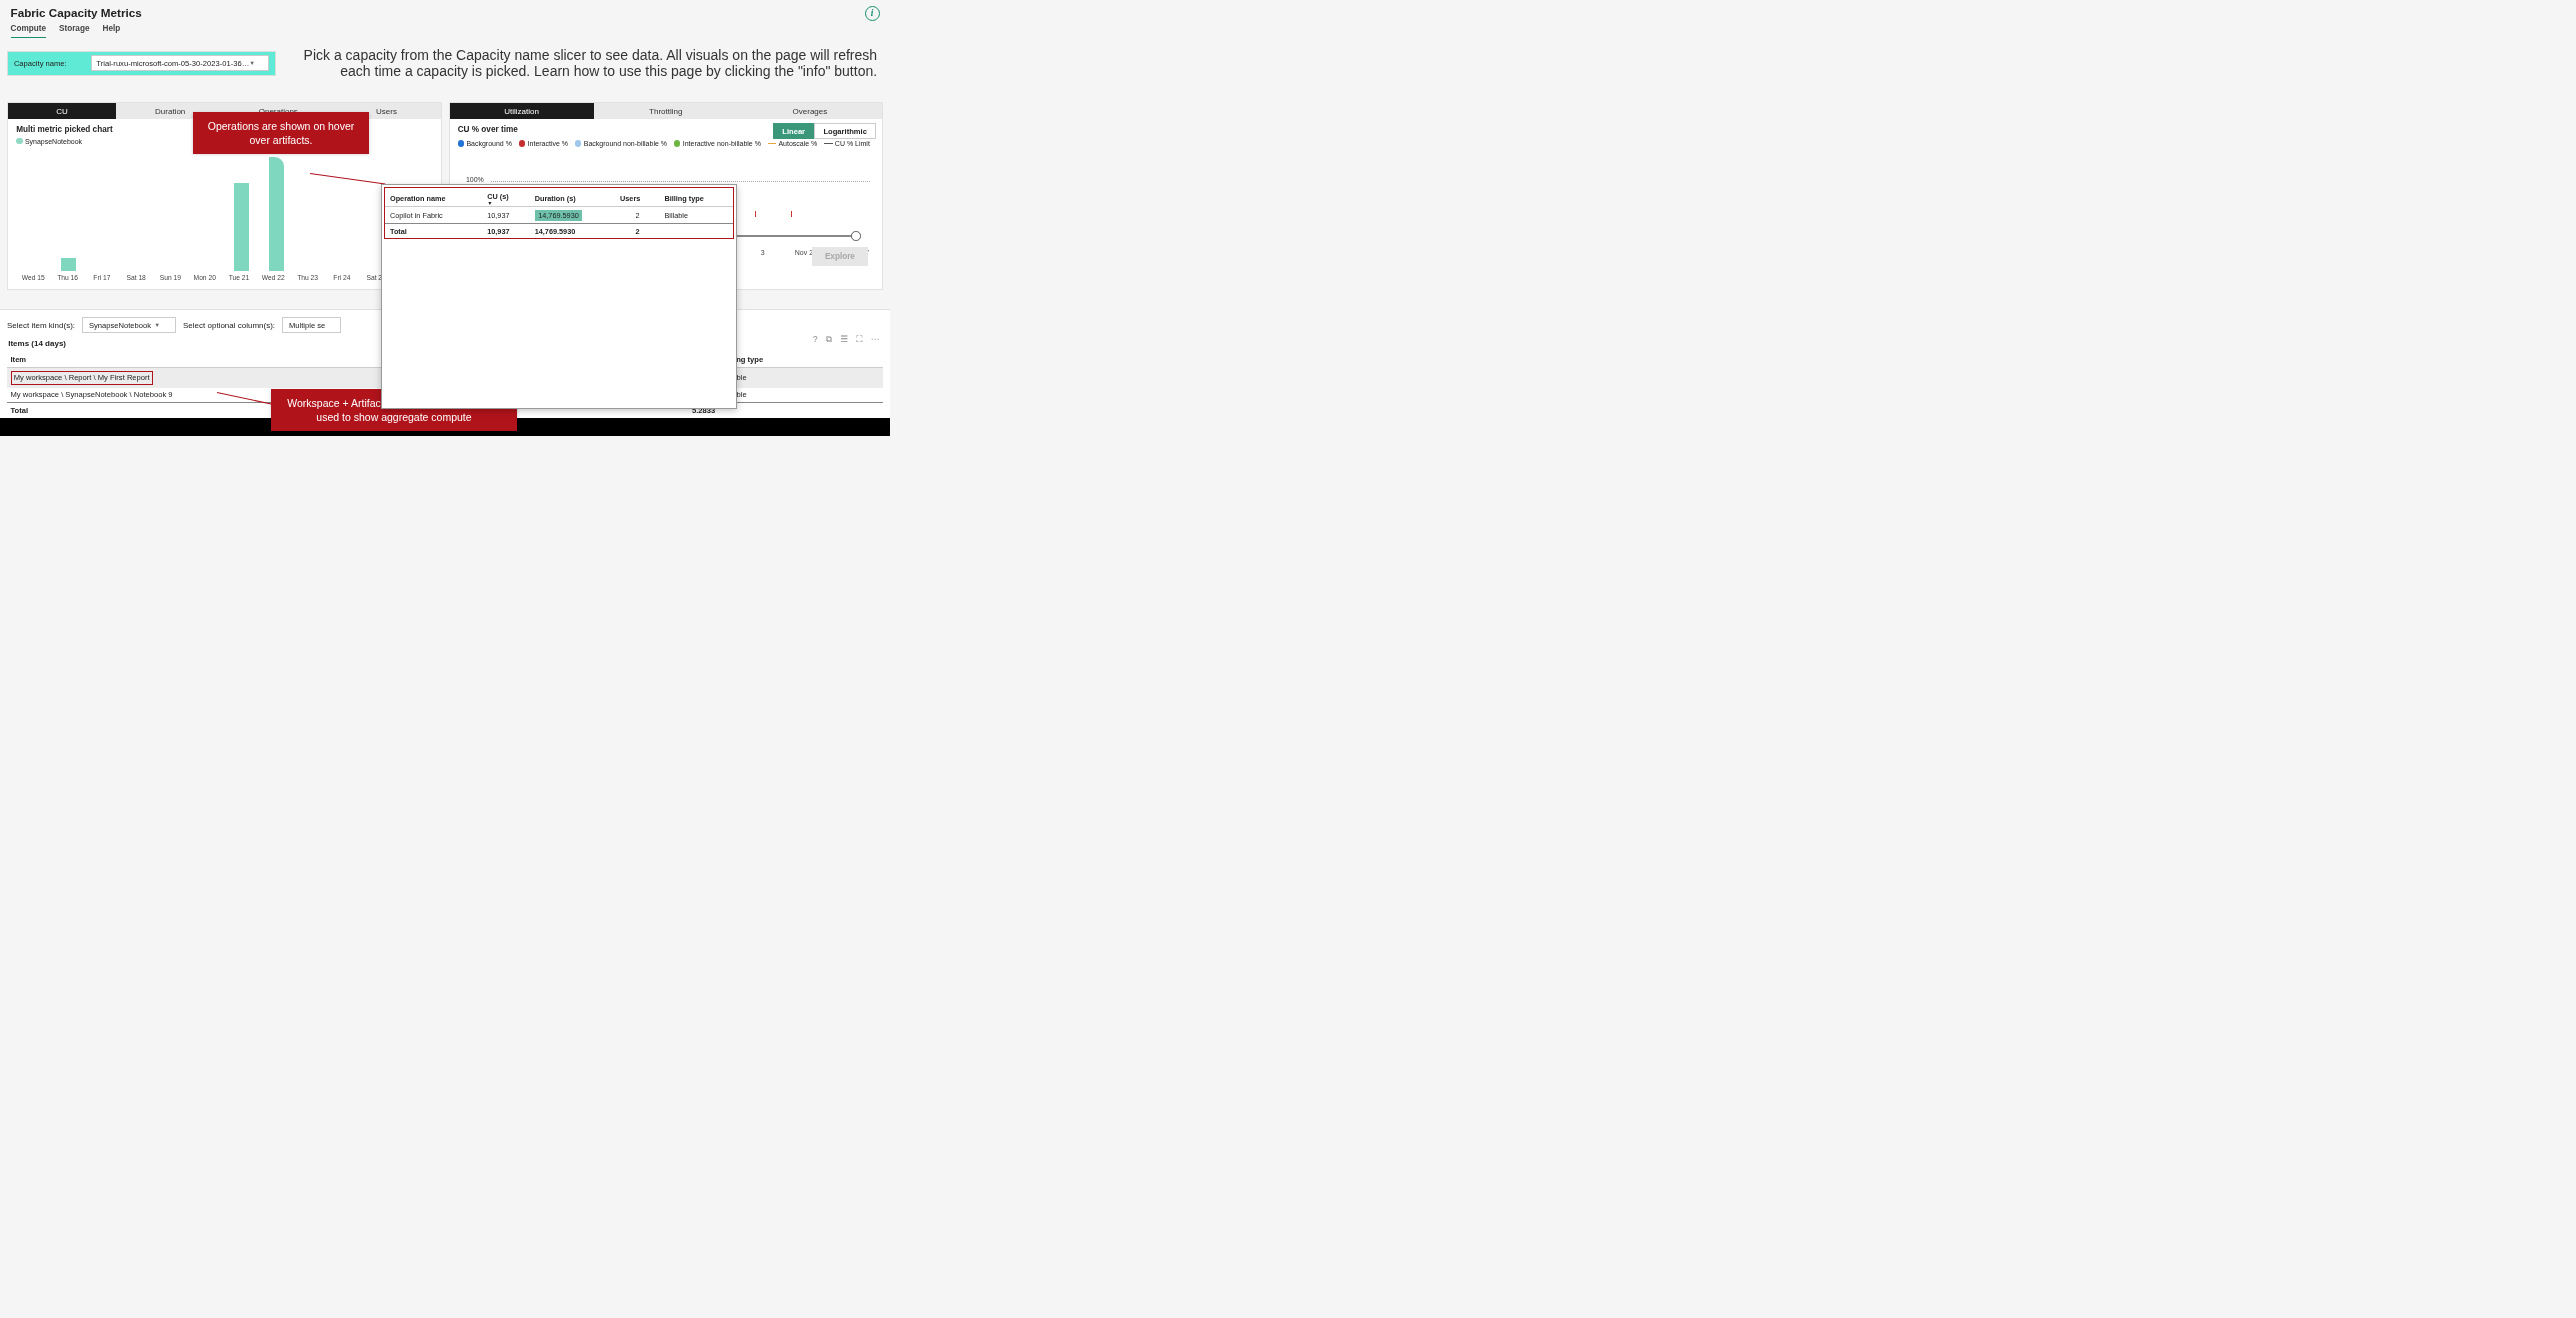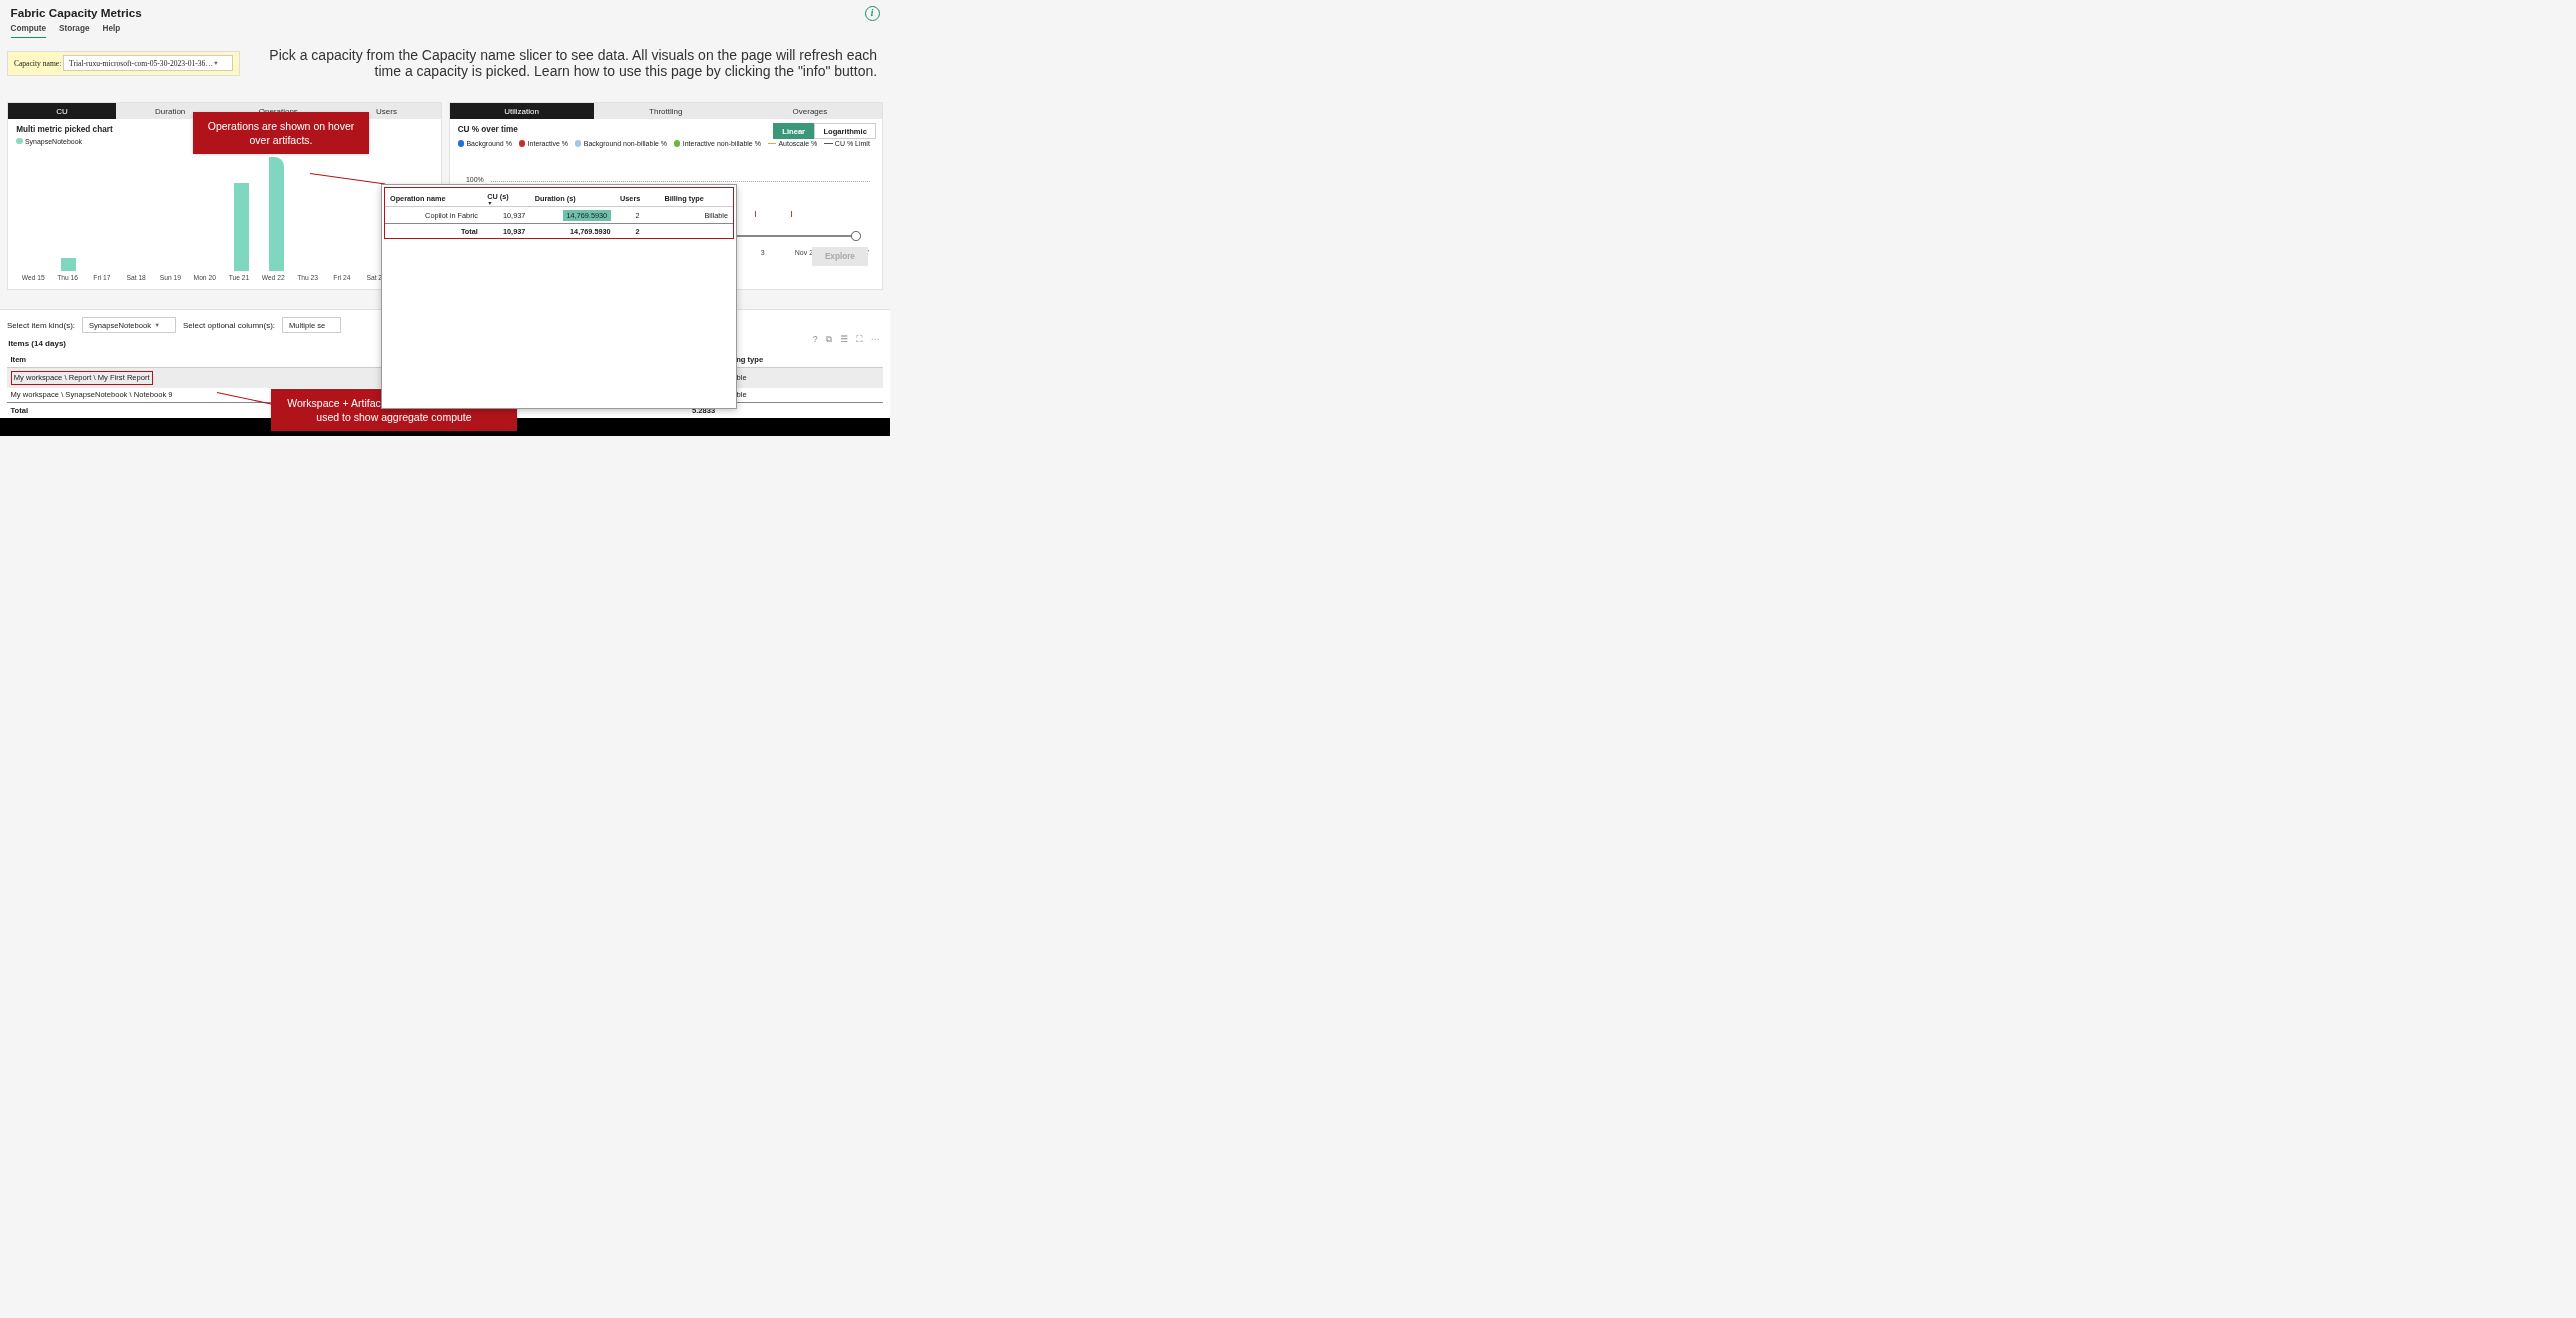--- a/index.html
+++ b/index.html
@@ -26,22 +26,22 @@
     font-style: italic;
   }
   .main-tabs { padding: 3.5px 10.5px 4.7px 10.5px; display: flex; gap: 13px; }
   .main-tab { font-size: 8.2px; font-weight: 600; color: #444; padding-bottom: 3.5px; cursor: pointer; }
   .main-tab.active { border-bottom: 1.8px solid #168f6c; }
   .capacity-row {
     display: flex; align-items: center; gap: 7px; padding: 4.7px 7px 5.9px 7px;
     background: #f5f5f5;
   }
   .capacity-block {
-    background: #fef9c3; border: 0.6px solid #ddd; padding: 3.5px 5.9px;
-    display: flex; align-items: center; gap: 2px; font-family: Liberation Serif, serif;
+    background: #5eead4; border: 0.6px solid #ddd; padding: 3.5px 5.9px;
+    display: flex; align-items: center; gap: 24px;
   }
   .capacity-label { font-size: 7.6px; }
   .capacity-select {
     border: 0.6px solid #ccc; padding: 2.3px 13px 2.3px 4.7px; font-size: 7.6px;
     background: #fff; position: relative; min-width: 164px;
     display: flex; align-items: center;
   }
   .chev { margin-left: auto; font-size: 5.9px; color: #666; }
   .instruction {
     flex: 1; text-align: right; font-size: 14px; color: #333; padding: 0 5.9px;
@@ -100,21 +100,21 @@
     position: absolute; background: #fff; border: 0.6px solid #999;
     box-shadow: 0 1.8px 7px rgba(0,0,0,0.25);
     left: 381px; top: 184px; width: 356px; height: 225px; z-index: 50;
   }
   .tt-inner-border {
     border: 1.2px solid #b1131b; margin: 2.3px; 
   }
   .tt-table { width: 100%; border-collapse: collapse; font-size: 7.3px; }
   .tt-table th { text-align: left; padding: 3.5px 4.7px 1.2px 4.7px; font-weight: 700; }
   .tt-sort { font-size: 5.3px; display: block; line-height: 0.6; margin-top: 1.2px;}
-  .tt-table td { padding: 2.3px 4.7px; text-align: right; }
+  .tt-table td { padding: 2.3px 4.7px; }
   .tt-row-line td { border-top: 0.6px solid #ccc; }
   .tt-total td { border-top: 0.6px solid #888; font-weight: 700; }
   .duration-cell-hl { background: #6fc0aa; padding: 1.2px 3.5px; display: inline-block; }
   .lower { padding: 3.5px 7px 0 7px; background: #fff; border-top: 0.6px solid #e0e0e0; margin-top: 2.3px;}
   .filter-row { display: flex; align-items: center; gap: 7px; padding: 3.5px 0; }
   .flabel { font-size: 8px; }
   .fselect { border: 0.6px solid #ccc; padding: 2.3px 15px 2.3px 5.9px; font-size: 7.6px; background: #fff; display: flex; align-items: center; min-width: 94px; }
   .items-title { font-weight: 700; font-size: 8px; padding: 2.3px 0 3.5px 1.2px; }
   .items-table { width: 100%; border-collapse: collapse; font-size: 7.6px; }
   .items-table th { text-align: left; font-weight: 700; padding: 3.5px 3.5px; border-bottom: 0.6px solid #ccc; }

